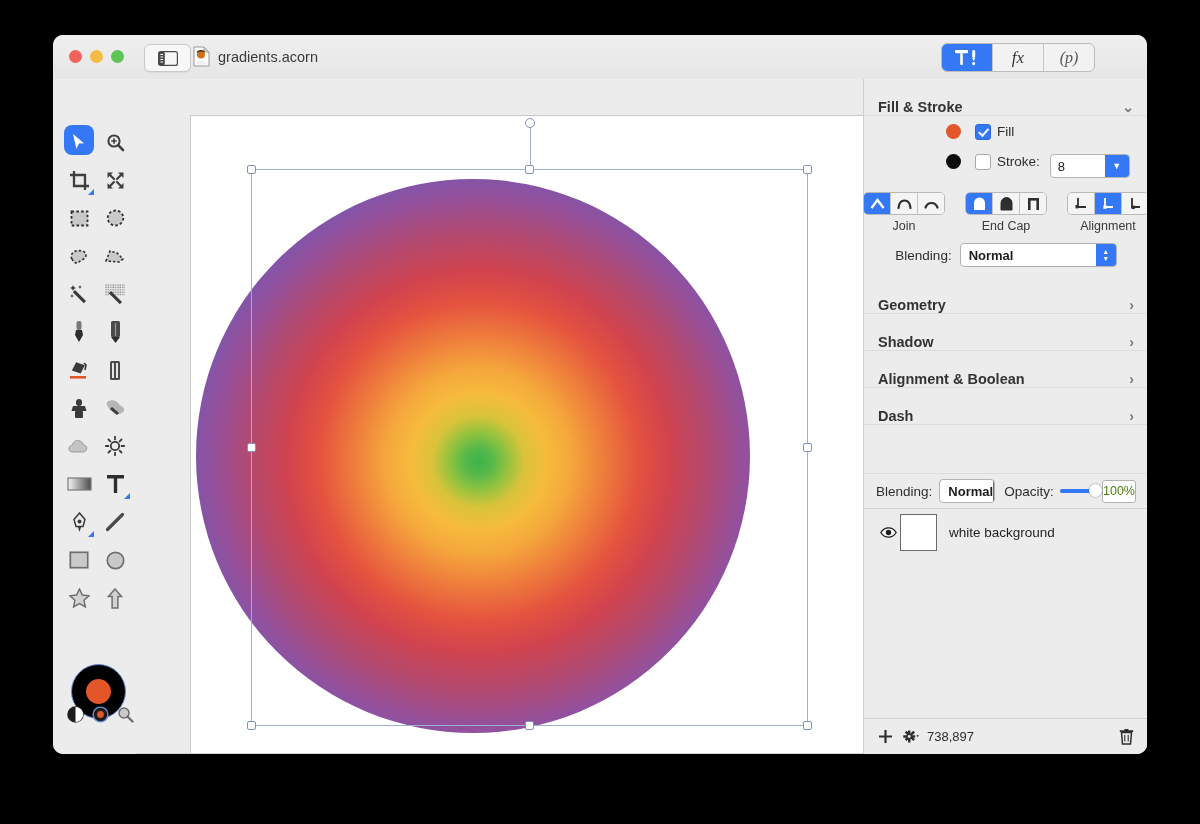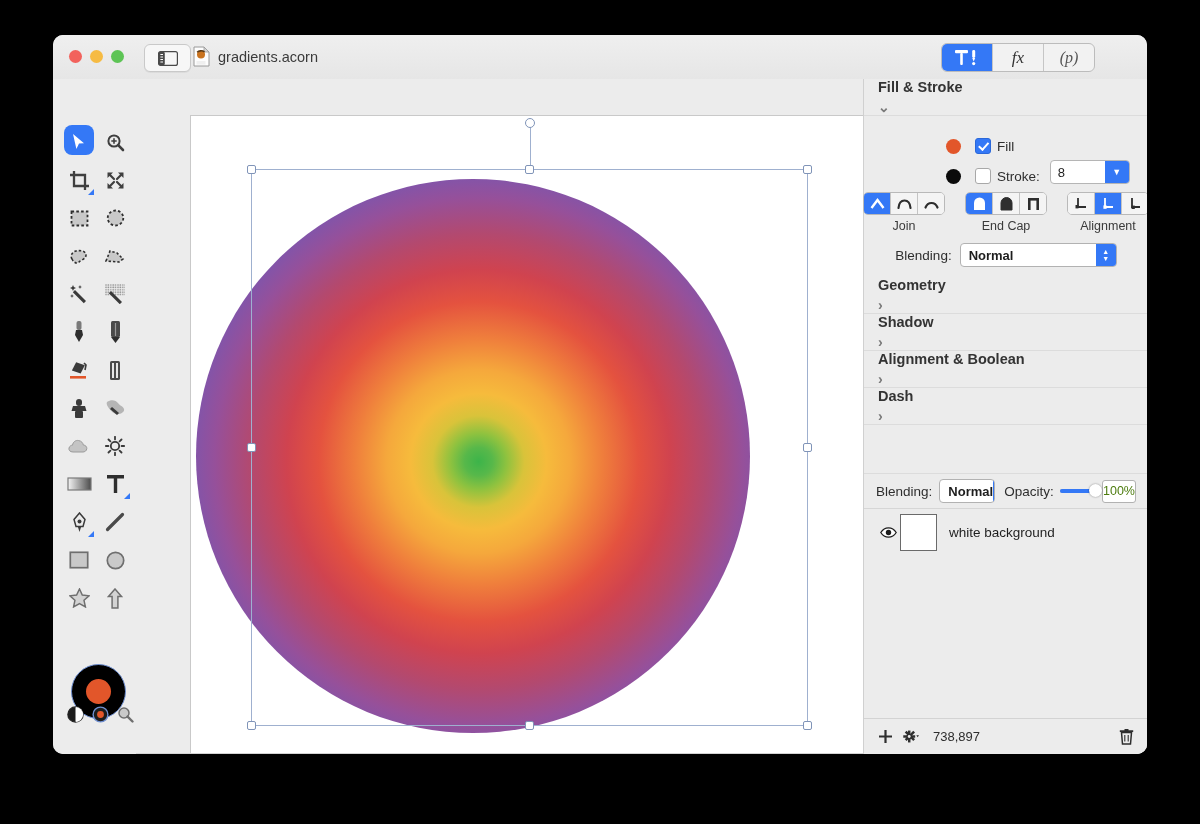--- a/index.html
+++ b/index.html
@@ -124,28 +124,27 @@
     background:#ececec;border-top:1px solid #d3d3d3;
     display:flex;align-items:center;
   }
 
   
   .inspector{
     position:absolute;left:810px;top:44px;width:284px;height:675px;background:#ececec;
     border-left:1px solid #d0d0d0;
   }
   .sechead{
-    height:36px;display:flex;align-items:flex-start;justify-content:space-between;
+    height:36px;display:flex;align-items:flex-end;justify-content:space-between;
     padding:0 14px;font-size:14.5px;font-weight:bold;color:#333;
     border-bottom:1px solid #dcdcdc;
-    flex-direction:column;
   }
   .chev{color:#7a7a7a;font-size:14px;}
   .fsbody{padding:8px 0 10px 0;}
-  .frow{display:flex;align-items:flex-end;height:30px;padding-left:82px;}
+  .frow{display:flex;align-items:flex-start;height:30px;padding-left:82px;}
   .swatch{width:15px;height:15px;border-radius:50%;margin-right:14px;flex:0 0 auto;}
   .cbx{
     width:14px;height:14px;border-radius:3px;border:1px solid #a8a8a8;background:#fff;
     margin-right:6px;display:flex;align-items:center;justify-content:center;flex:0 0 auto;
   }
   .cbx.on{background:#3478f6;border-color:#2b68d9;}
   .cbx.on:after{content:"";display:block;width:4px;height:8px;border:solid #fff;
     border-width:0 2px 2px 0;transform:rotate(42deg) translate(0px,-1px);}
   .flabel{font-size:13.5px;color:#2e2e2e;}
   .stepper{
@@ -208,21 +207,21 @@
   .thumbcircle{width:28px;height:28px;border-radius:50%;
     background:radial-gradient(circle at 50% 50%,
       #3cb44a 0%,#8ec23f 10%,#f6bb3c 22%,#ef7e3c 36%,#d8424a 50%,#9b4f96 70%,#4a6fc0 100%);}
   .layername{margin-left:12px;font-size:13.5px;color:#1f1f1f;}
 
   .layerstatus{
     position:absolute;left:0;bottom:0;width:284px;height:36px;background:#ececec;
     border-top:1px solid #d3d3d3;display:flex;align-items:center;padding:0 14px;
     box-sizing:border-box;
   }
-  .ls-count{font-size:13px;color:#2e2e2e;margin-left:14px;}
+  .ls-count{font-size:13px;color:#2e2e2e;margin-left:8px;}
   .ls-spacer{flex:1;}
 </style>
 </head>
 <body>
 
 <div class="window">
 
   <div class="titlebar">
     <div class="traffic">
       <div class="tl r"></div>

